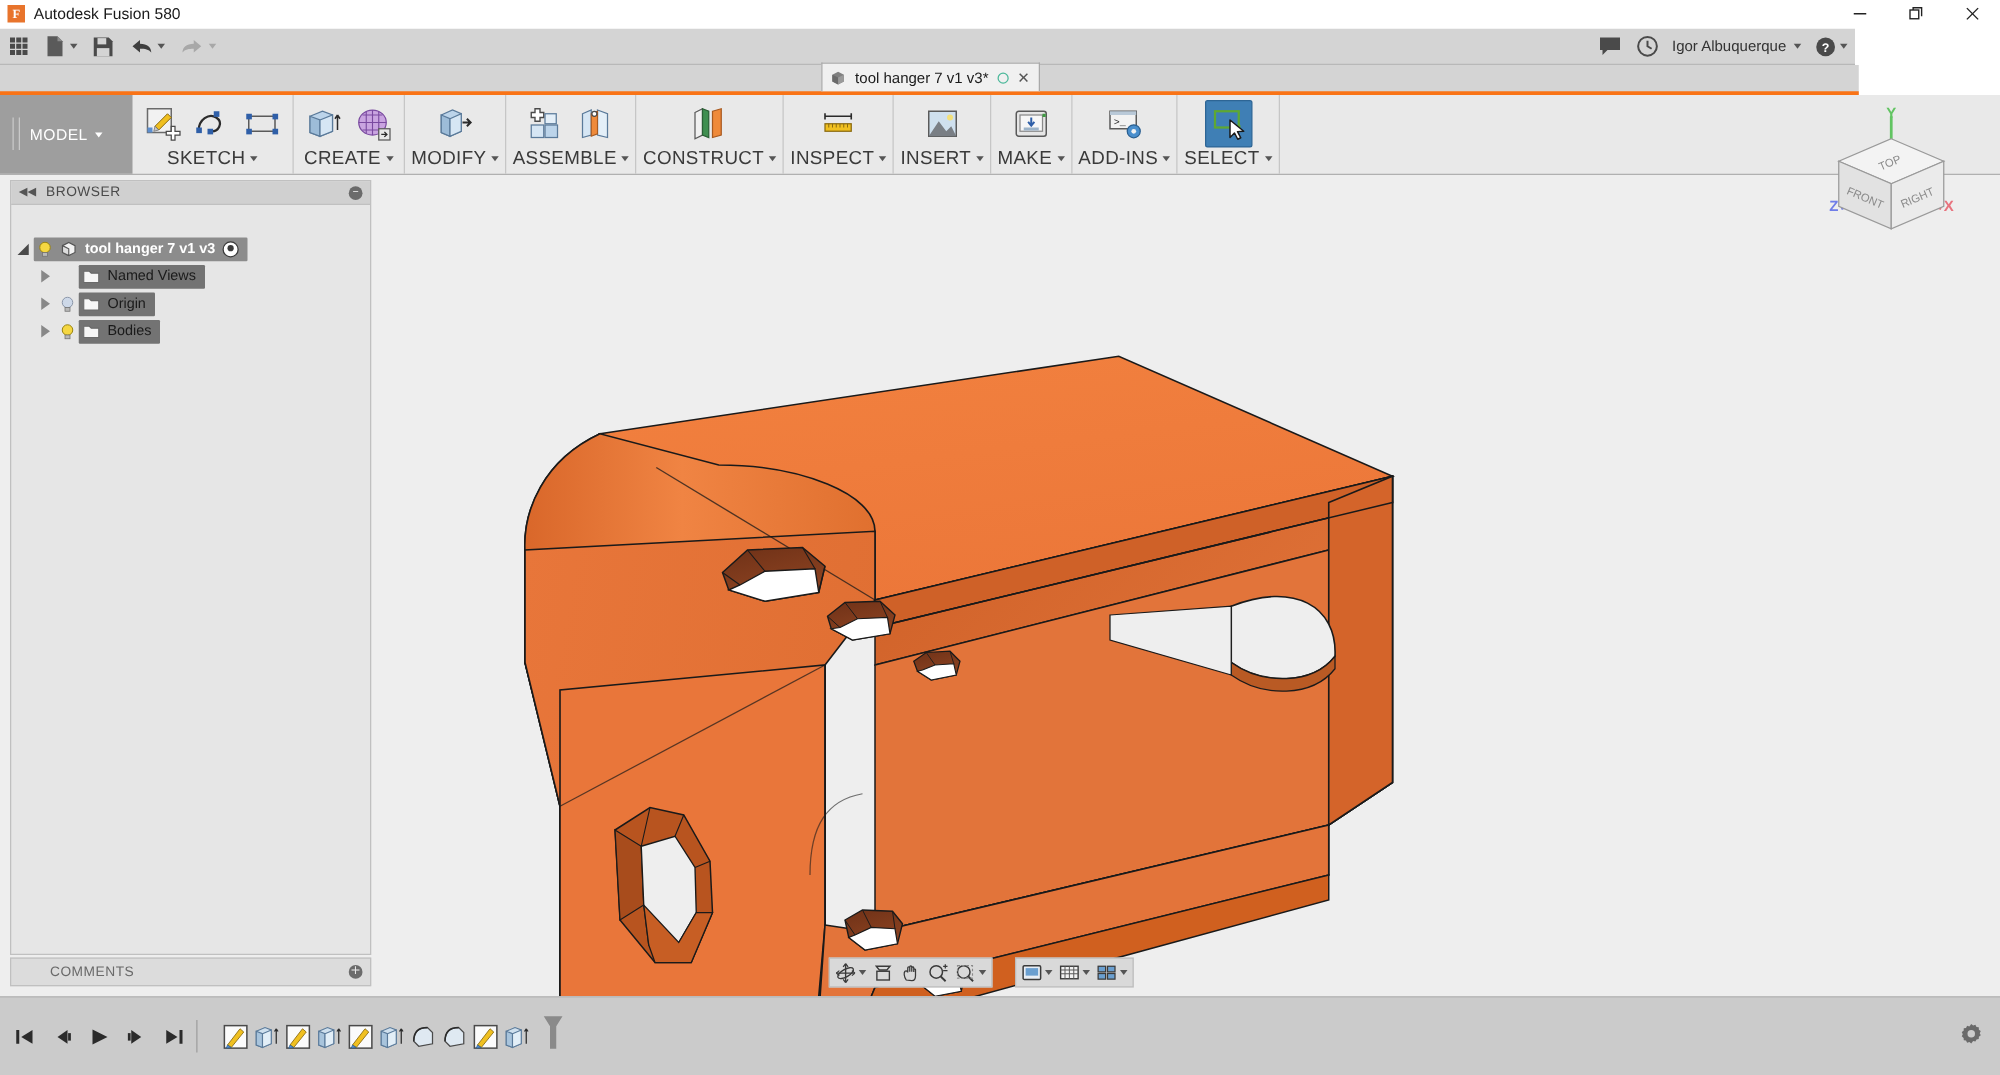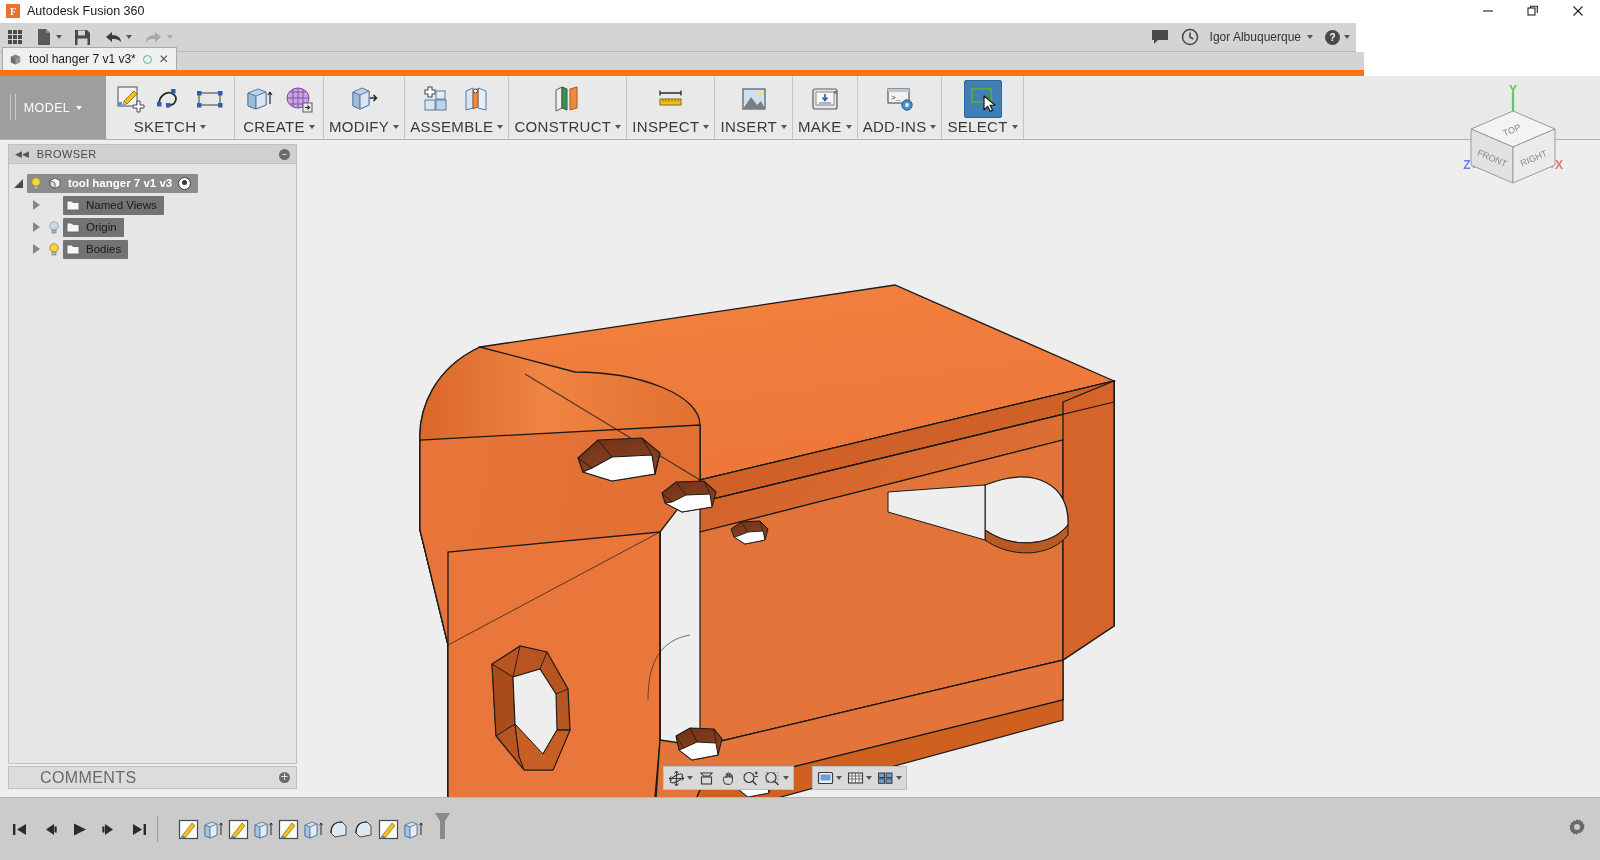--- a/index.html
+++ b/index.html
@@ -26,39 +26,40 @@
   .title-text { font-size: 12.5px; color: #1a1a1a; }
   .win-controls { margin-left: auto; display: flex; height: 23px; }
   .win-btn {
     width: 45px; height: 23px; display: flex; align-items: center;
     justify-content: center; font-size: 13px; color: #222;
     font-family: "DejaVu Sans", sans-serif;
   }
 
   
   .qat {
-    position: absolute; left: 0; top: 23px; width: 1356px; height: 29px;
+    position: absolute; left: 0; top: 23px; width: 1484px; height: 29px;
     background: #d4d4d4; display: flex; align-items: center;
     border-bottom: 1px solid #b8b8b8;
   }
   .qat-item {
     height: 29px; display: flex; align-items: center; padding: 0 6px;
     gap: 3px; cursor: default;
   }
   .caret { width: 0; height: 0; border-left: 3.5px solid transparent;
     border-right: 3.5px solid transparent; border-top: 4px solid #555; }
   .qat-right { margin-left: auto; display: flex; align-items: center; height: 29px; }
   .qat-user { font-size: 12px; color: #333; padding: 0 5px; display: flex;
     align-items: center; gap: 6px; }
 
   
   .tabbar {
-    position: absolute; left: 0; top: 52px; width: 1364px; height: 24px;
+    position: absolute; left: 0; top: 52px; width: 1487px; height: 24px;
     background: #d4d4d4; display: flex; align-items: flex-end;
-    border-bottom: 6px solid #f97316;
+    border-bottom: 3px solid #f97316;
+    justify-content: center;
   }
   .doc-tab {
     height: 23px; background: #f0f0f0; border: 1px solid #a9a9a9;
     border-bottom: none; display: flex; align-items: center;
     padding: 0 7px 0 6px; gap: 7px; font-size: 12px; color: #1a1a1a;
     margin-left: 2px;
   }
   .tab-cube { width: 13px; height: 13px; }
   .tab-dot { width: 9px; height: 9px; border: 1.6px solid #4bb89a;
     border-radius: 50%; }
@@ -99,21 +100,21 @@
   }
   .browser-hd {
     height: 19px; background: #d0d0d0; display: flex; align-items: center;
     gap: 8px; padding: 0 6px; border-bottom: 1px solid #c0c0c0;
   }
   .browser-hd-title { font-size: 11px; color: #4a4a4a; letter-spacing: .4px; }
   .collapse-ico { font-size: 9px; color: #555; font-family: "DejaVu Sans", sans-serif; }
   .minus-ico { margin-left: auto; width: 11px; height: 11px; border-radius: 50%;
     background: #6b6b6b; color: #e6e6e6; font-size: 10px; line-height: 9px;
     text-align: center; font-family: "DejaVu Sans", sans-serif; }
-  .tree { padding-top: 8px; }
+  .tree { padding-top: 24px; }
   .tree-row { display: flex; align-items: center; height: 22px; font-size: 11.5px;
     color: #1a1a1a; }
   .tw { width: 18px; display: flex; justify-content: center; align-items: center; }
   .tri-closed { width: 0; height: 0; border-top: 5px solid transparent;
     border-bottom: 5px solid transparent; border-left: 7px solid #888; }
   .tri-open { width: 0; height: 0; border-left: 9px solid transparent;
     border-bottom: 9px solid #4a4a4a; }
   .node-pill { display: flex; align-items: center; gap: 6px; height: 19px;
     padding: 0 7px 0 3px; background: #737373; border-radius: 1px; }
   .node-pill.sel { background: #8c8c8c; color: #ffffff; font-weight: bold; }
@@ -124,21 +125,21 @@
     border-radius: 50%; background: #ffffff; position: relative; }
   .radio-ico::after { content: ""; position: absolute; left: 2.5px; top: 2.5px;
     width: 5px; height: 5px; border-radius: 50%; background: #3a3a3a; }
 
   
   .comments {
     position: absolute; left: 8px; top: 766px; width: 289px; height: 23px;
     background: #dcdcdc; border: 1px solid #c0c0c0; display: flex;
     align-items: center; padding: 0 6px;
   }
-  .comments-title { font-size: 16px; color: #6a6a6a; letter-spacing: .4px;
+  .comments-title { font-size: 11px; color: #6a6a6a; letter-spacing: .4px;
     padding-left: 25px; }
   .comments-plus { margin-left: auto; width: 11px; height: 11px;
     border-radius: 50%; background: #6b6b6b; color: #e6e6e6; font-size: 10px;
     line-height: 10px; text-align: center; font-family: "DejaVu Sans", sans-serif; }
 
   
   .canvas {
     position: absolute; left: 0; top: 140px; width: 1600px; height: 657px;
     background: #eeeeee; overflow: hidden;
   }
@@ -176,21 +177,21 @@
 
   .vcube { position: absolute; left: 1443px; top: 85px; }
 </style>
 </head>
 <body>
 
 <div id="app">
 
   <div class="titlebar">
     <div class="title-logo">F</div>
-    <div class="title-text">Autodesk Fusion 360</div>
+    <div class="title-text">Autodesk Fusion 580</div>
     <div class="win-controls">
       <div class="win-btn">
         <svg width="12" height="12" viewBox="0 0 12 12">
             <line x1="1" y1="6" x2="11" y2="6" stroke="#222" stroke-width="1.1"></line>
           </svg>
       </div>
       <div class="win-btn">
         <svg width="12" height="12" viewBox="0 0 12 12">
           <rect x="1" y="3" width="7" height="7" fill="none" stroke="#222" stroke-width="1.1"></rect>
           <path d="M3.5 3 V1.2 H10.3 V8" fill="none" stroke="#222" stroke-width="1.1"></path>

